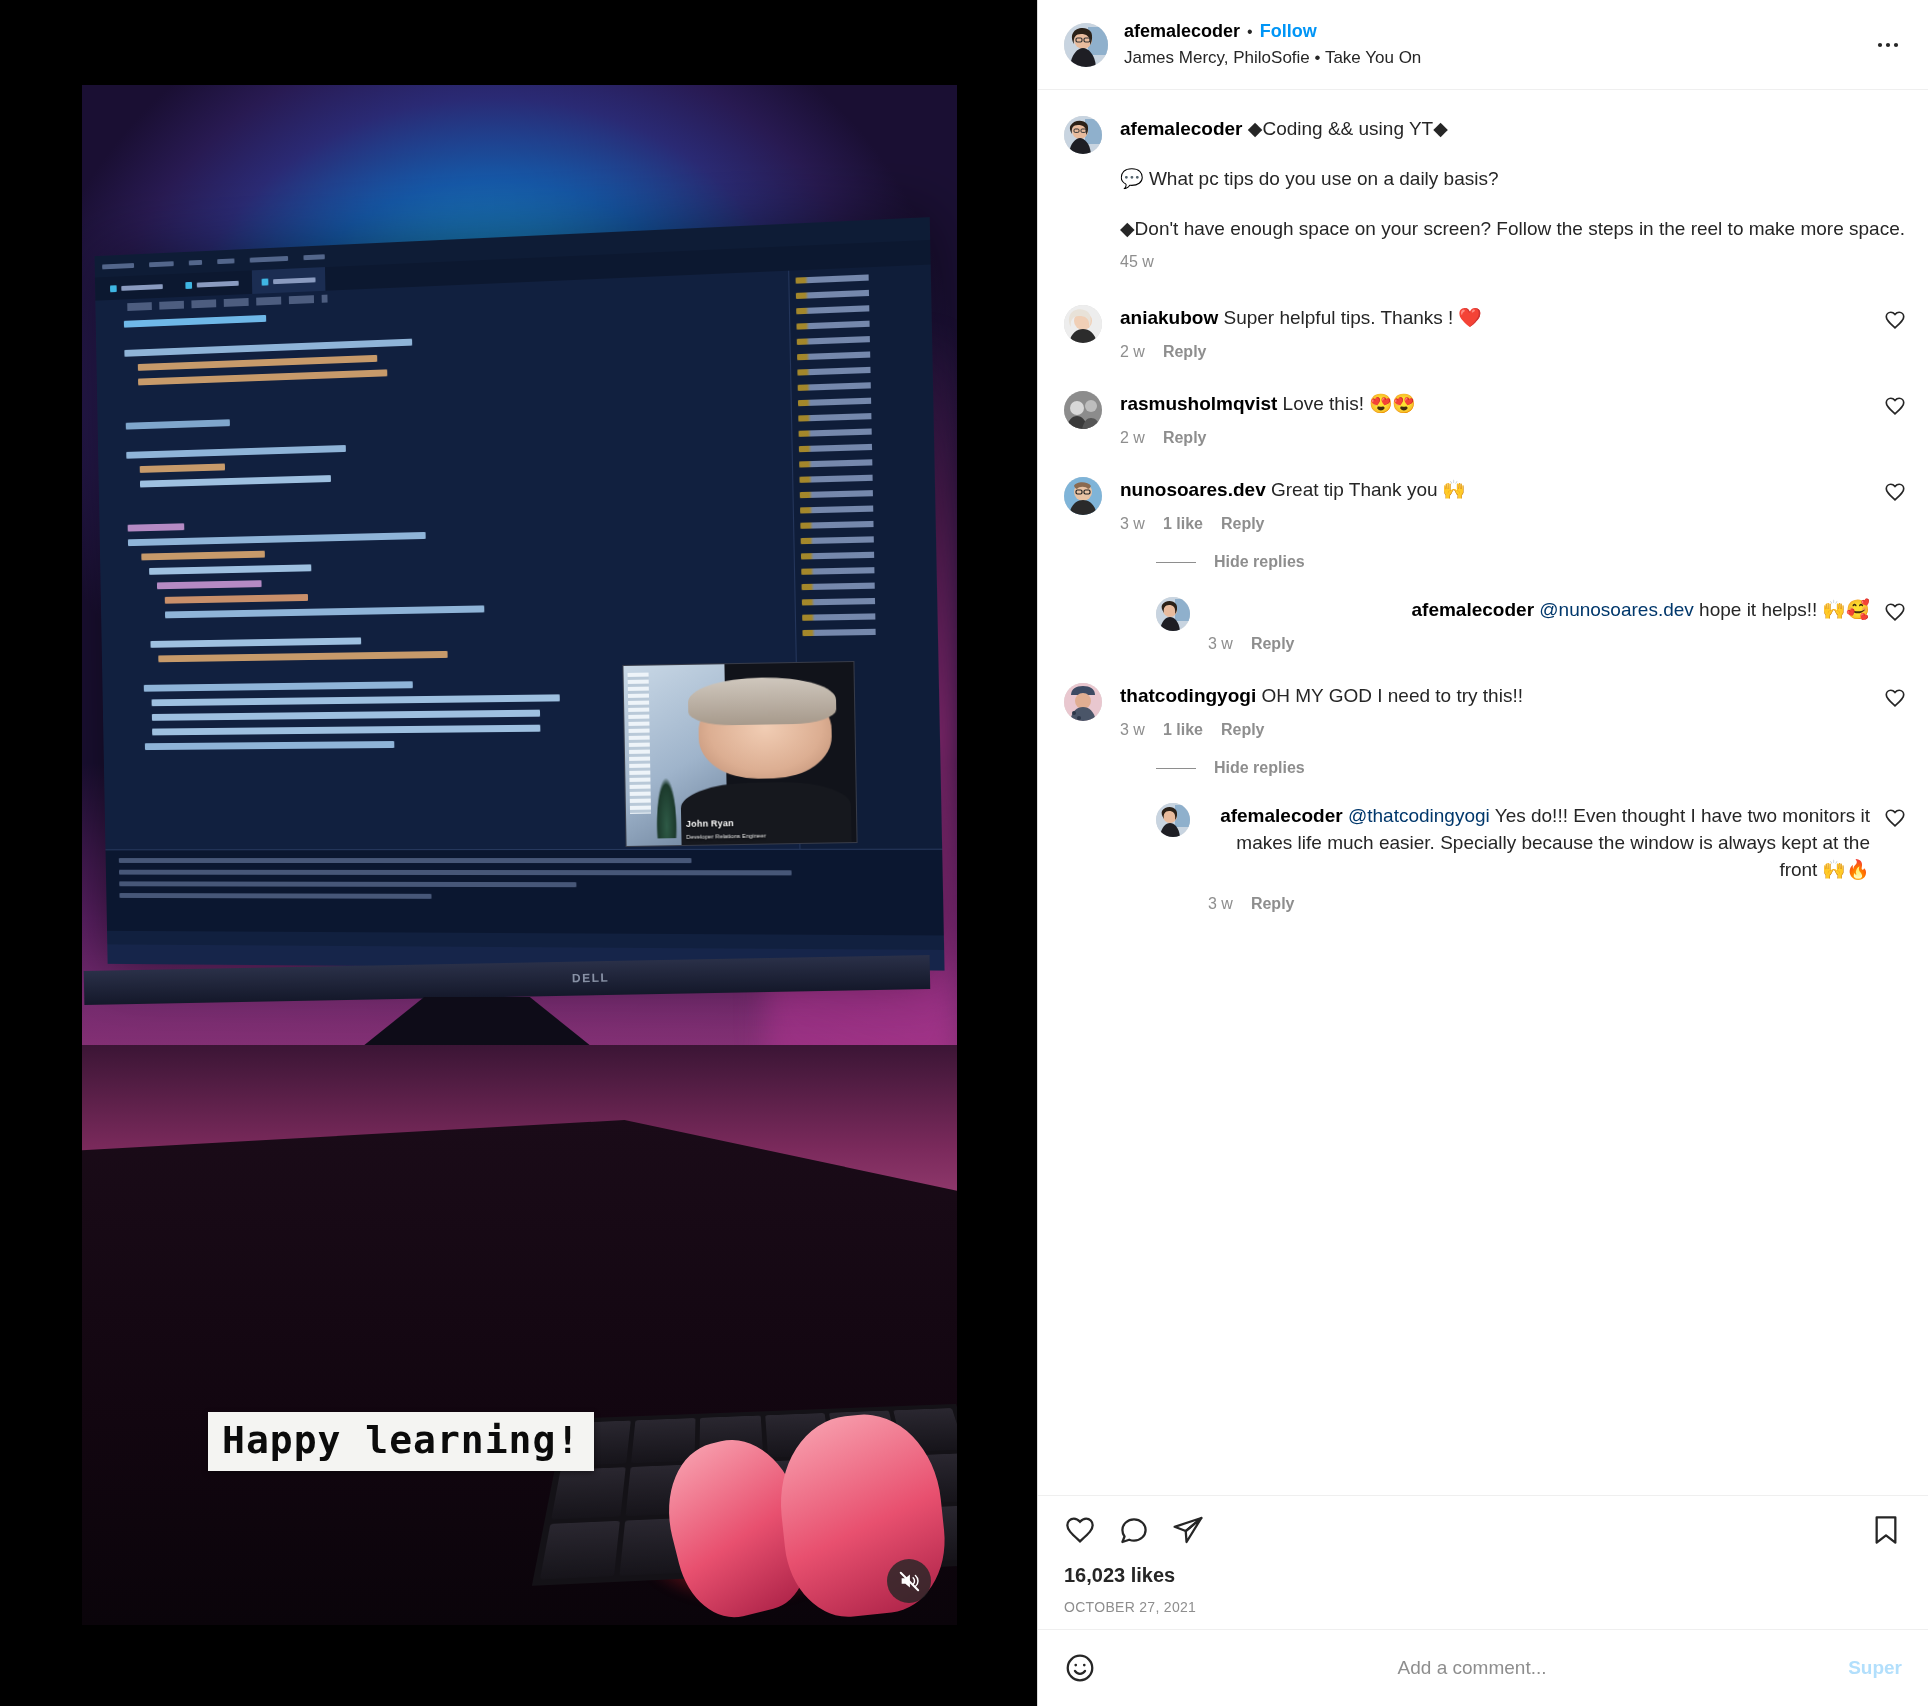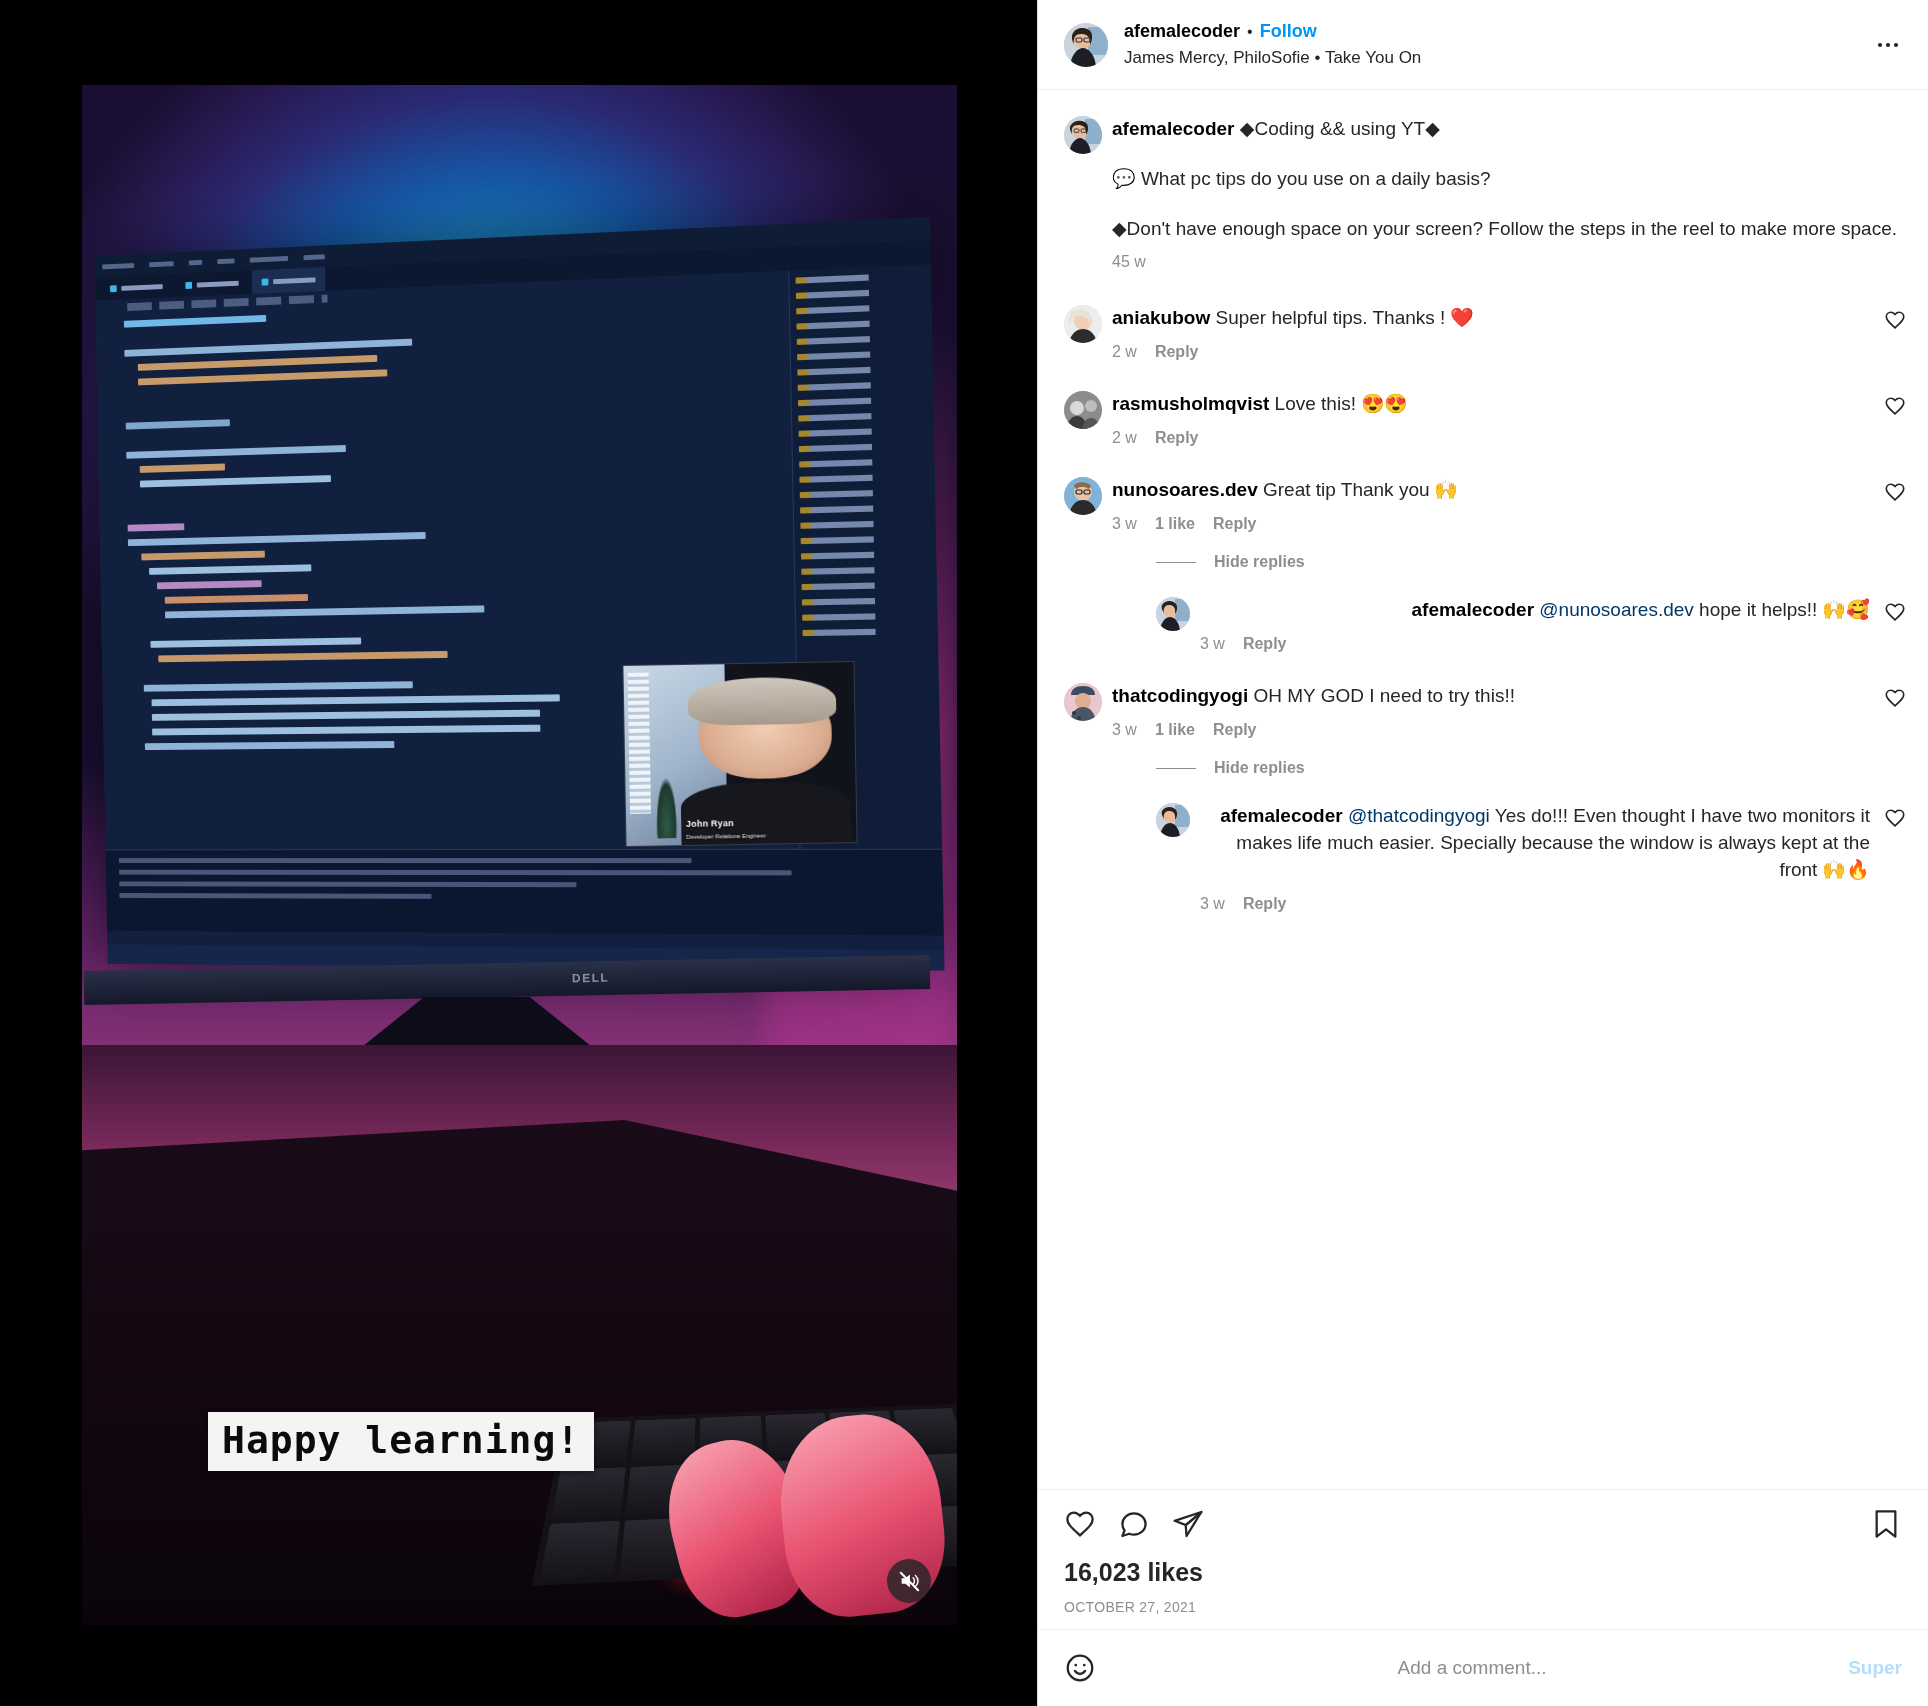--- a/index.html
+++ b/index.html
@@ -191,41 +191,41 @@
   .uname { font-size: 18px; font-weight: bold; color: #000; cursor: pointer; }
   .dot-sep { color: #262626; font-size: 16px; }
   .follow { font-size: 18px; font-weight: bold; color: #0095f6; cursor: pointer; }
   .hdr-audio { font-size: 17px; color: #262626; margin-top: 5px; cursor: pointer; }
   .more-btn { width: 36px; height: 36px; display: flex; align-items: center; justify-content: center; cursor: pointer; }
 
   .side-scroll { flex: 1 1 auto; overflow: hidden; padding: 26px 22px 10px 26px; }
 
   .cmt { display: flex; margin-bottom: 30px; }
   .cmt.caption { margin-bottom: 34px; }
-  .cmt-body { margin-left: 10px; flex: 1 1 auto; min-width: 0; }
+  .cmt-body { margin-left: 18px; flex: 1 1 auto; min-width: 0; }
   .cmt-text { font-size: 19px; line-height: 1.42; color: #262626; word-wrap: break-word; }
   .cmt-text b { font-weight: bold; color: #000; cursor: pointer; }
   .mention { color: #00376b; cursor: pointer; }
   .cap-p { font-size: 19px; line-height: 1.46; color: #262626; margin-top: 22px; }
   .cmt-meta { display: flex; align-items: center; gap: 18px; margin-top: 11px; }
   .meta-time { font-size: 16px; color: #8e8e8e; }
   .meta-likes { font-size: 16px; color: #8e8e8e; font-weight: bold; cursor: pointer; }
   .meta-reply { font-size: 16px; color: #8e8e8e; font-weight: bold; cursor: pointer; }
   .heart-col { flex: 0 0 36px; display: flex; justify-content: flex-end; padding-top: 4px; cursor: pointer; }
   .hide-replies { display: flex; align-items: center; gap: 18px; margin: -10px 0 26px 92px; cursor: pointer; }
   .hr-line { width: 40px; height: 1px; background: #8e8e8e; display: block; }
   .hr-text { font-size: 16px; color: #8e8e8e; font-weight: bold; }
   .reply-indent { margin-left: 92px; text-align: right; }
 
   .side-actions { border-top: 1px solid #efefef; padding: 18px 26px 14px; flex: 0 0 auto; }
   .act-row { display: flex; align-items: center; }
   .act-left { display: flex; align-items: center; gap: 22px; }
   .act-btn { cursor: pointer; display: flex; align-items: center; }
   .act-spacer { flex: 1 1 auto; }
-  .likes { font-size: 25px; font-weight: bold; color: #262626; margin-top: 18px; cursor: pointer; }
+  .likes { font-size: 20px; font-weight: bold; color: #262626; margin-top: 18px; cursor: pointer; }
   .posted { font-size: 14px; color: #8e8e8e; letter-spacing: .3px; margin-top: 12px; }
 
   .side-add { border-top: 1px solid #efefef; flex: 0 0 auto; display: flex; align-items: center; padding: 22px 26px; gap: 18px; }
   .emoji-btn { cursor: pointer; display: flex; }
   .cmt-input { flex: 1 1 auto; border: 0; outline: 0; font-size: 19px; color: #262626; font-family: "Liberation Sans", sans-serif; background: transparent; text-align: center; }
   .cmt-input::placeholder { color: #8e8e8e; }
   .post-btn { font-size: 19px; font-weight: bold; color: #b2dffc; cursor: pointer; }
 </style>
 </head>
 <body>

